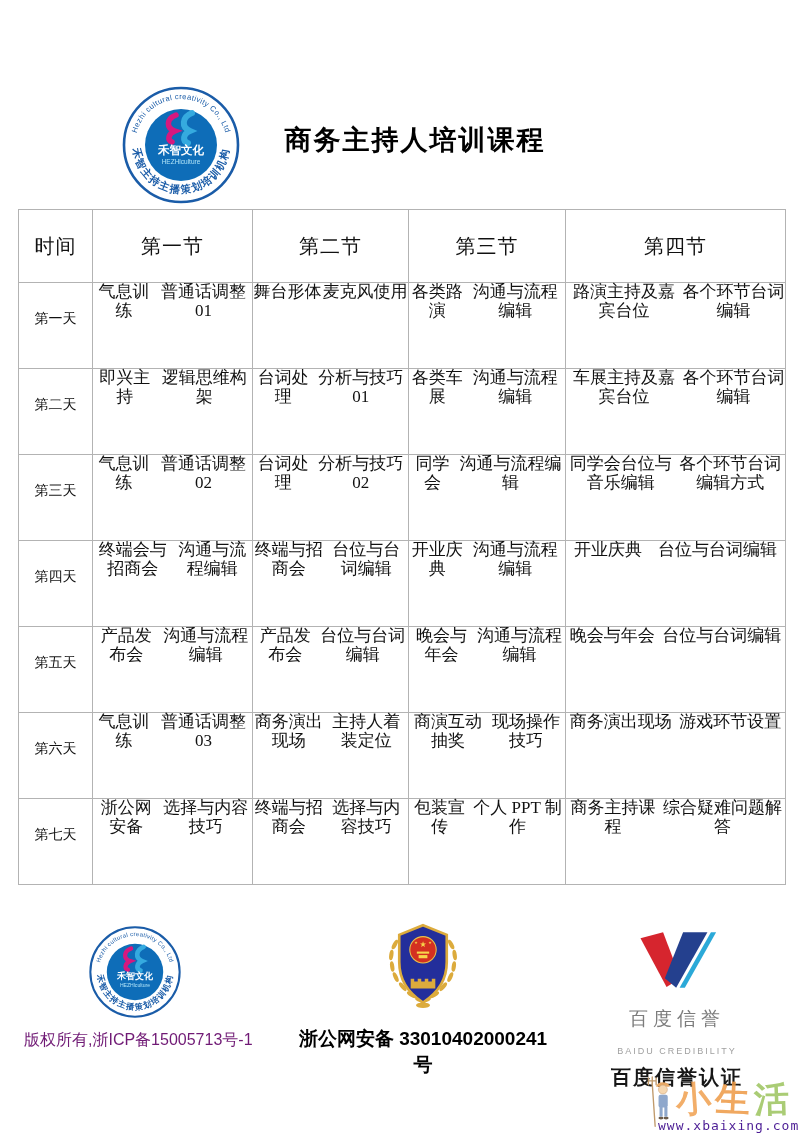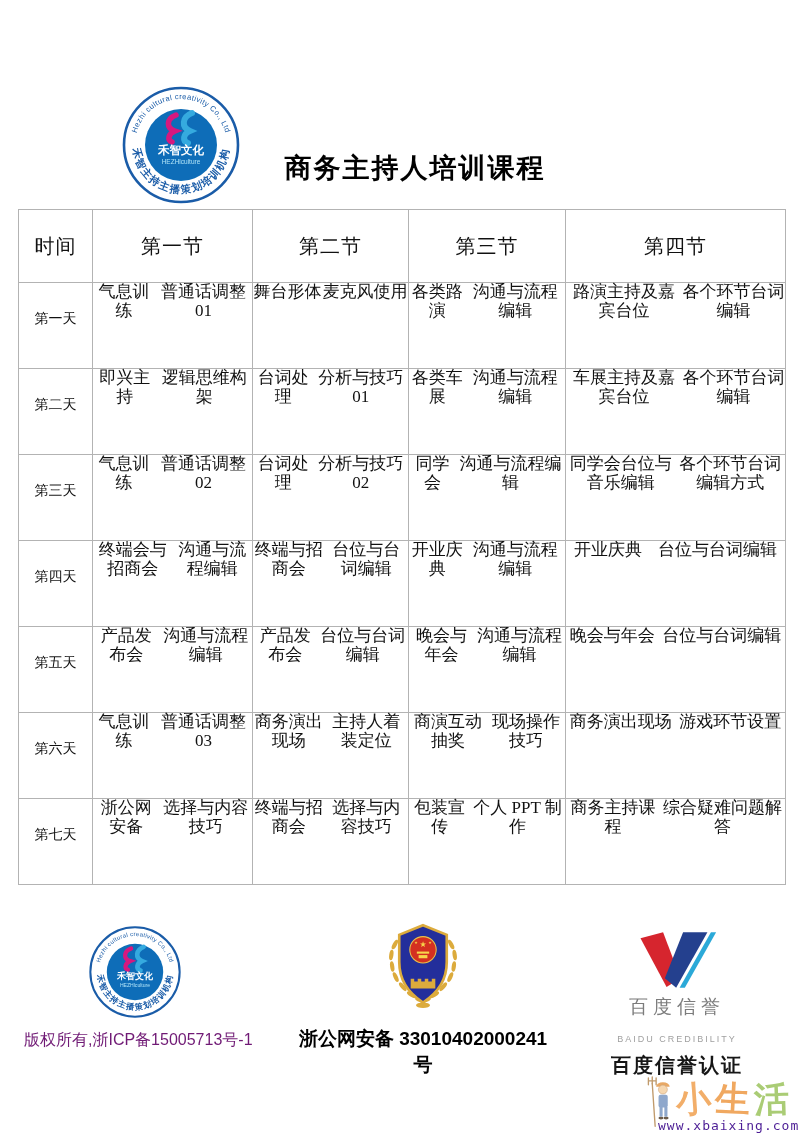--- a/index.html
+++ b/index.html
@@ -5,21 +5,21 @@
   html,body{margin:0;padding:0;}
   body{
     width:800px;height:1139px;position:relative;background:#ffffff;
     font-family:"Liberation Serif","DejaVu Serif",serif;color:#111;
     overflow:hidden;
   }
   
   .logo-top{position:absolute;left:121px;top:85px;width:120px;height:120px;}
   .page-title{
     position:absolute;left:250px;top:122px;width:330px;text-align:center;
-    font-size:27px;font-weight:bold;letter-spacing:2px;color:#000;margin-top:28px;
+    font-size:27px;font-weight:bold;letter-spacing:2px;color:#000;
   }
   
   .sched{
     position:absolute;left:18px;top:209px;width:767px;
     border-collapse:collapse;table-layout:fixed;
   }
   .sched th,.sched td{
     border:1px solid #b3b3b3;padding:0;text-align:center;vertical-align:middle;
   }
   .sched th{height:72px;font-size:20px;font-weight:normal;letter-spacing:1px;}
@@ -36,21 +36,21 @@
   }
   .police-badge{position:absolute;left:379px;top:913px;width:88px;height:100px;}
   .police-text{
     position:absolute;left:290px;top:1026px;width:266px;text-align:center;
     font-size:19px;font-weight:bold;color:#000;letter-spacing:0;
     font-family:"Liberation Sans","DejaVu Sans",sans-serif;
   }
   .baidu{position:absolute;left:597px;top:928px;width:160px;text-align:center;
     font-family:"Liberation Sans","DejaVu Sans",sans-serif;}
   .baidu-v{width:80px;height:64px;margin:0 auto;display:block;}
-  .baidu-cn{font-size:19px;color:#7c7c7c;letter-spacing:5px;margin-top:2px;}
+  .baidu-cn{font-size:19px;color:#7c7c7c;letter-spacing:5px;margin-top:14px;}
   .baidu-en{font-size:9px;color:#a0a0a0;letter-spacing:2px;margin-top:14px;}
   .baidu-cert{font-size:20px;color:#161616;font-weight:600;letter-spacing:2px;margin-top:8px;}
   
   .watermark{position:absolute;left:644px;top:1074px;width:156px;height:62px;}
   .wm-figure{position:absolute;left:0;top:2px;width:32px;height:60px;}
   .wm-text{
     position:absolute;left:32px;top:2px;font-size:35px;font-weight:bold;
     font-family:"Liberation Sans","DejaVu Sans",sans-serif;opacity:.85;letter-spacing:4px;
   }
   .wm-c1{color:#f0a050;display:inline-block;transform:rotate(-4deg);}

